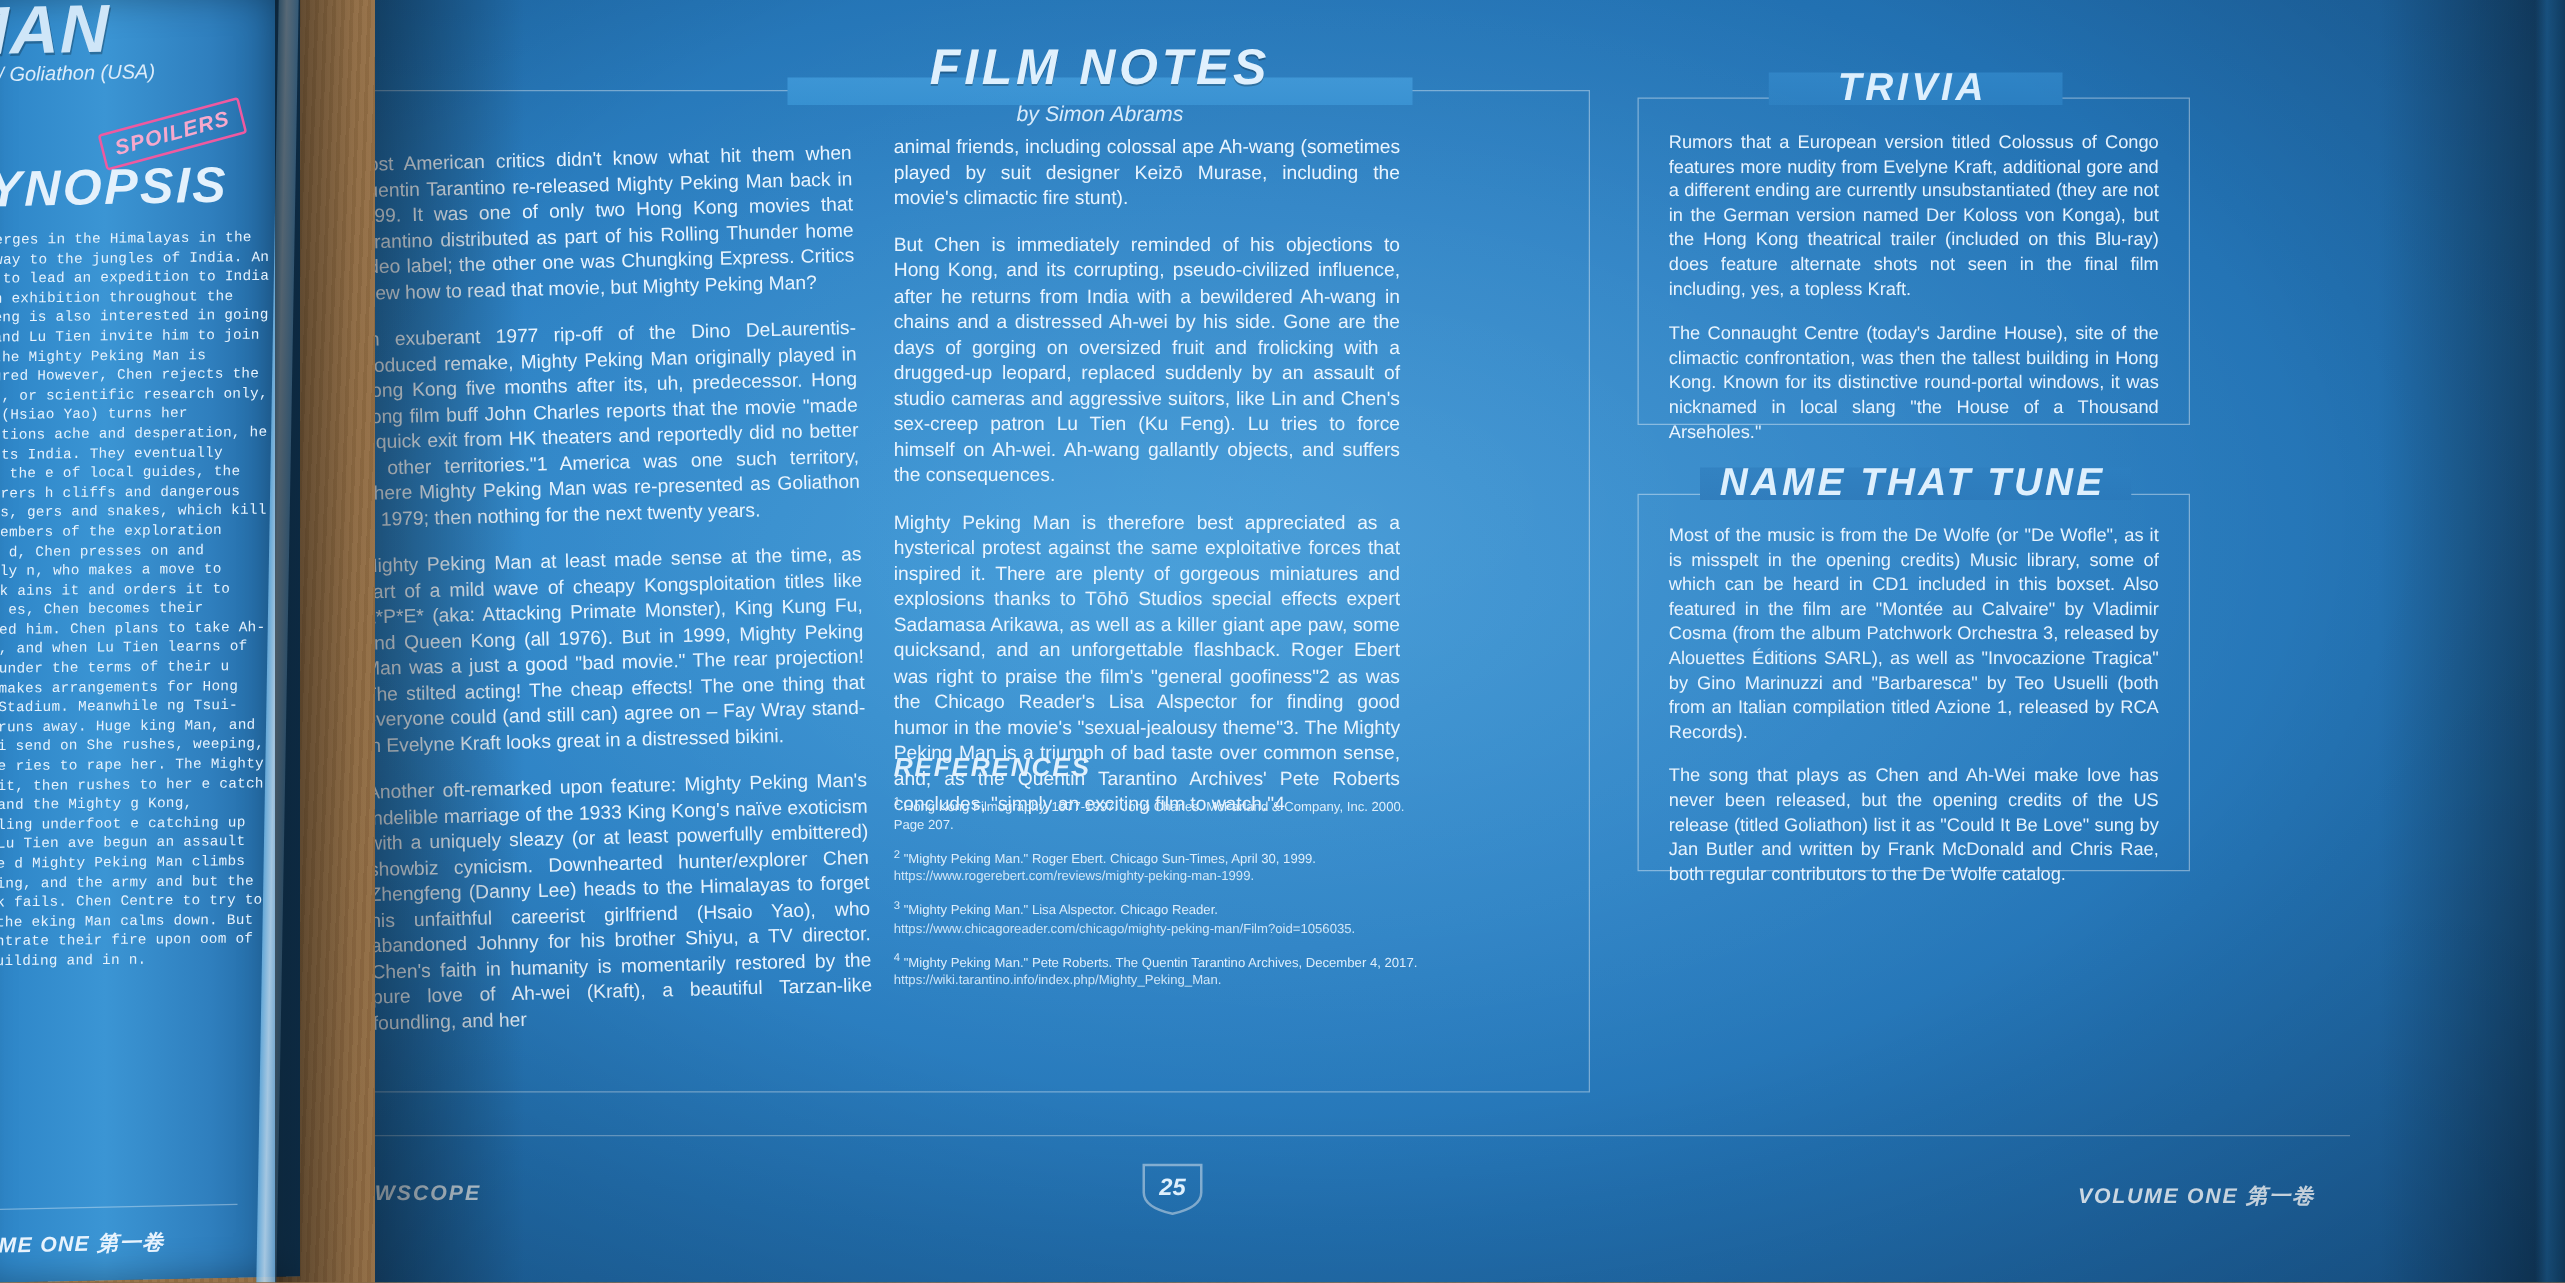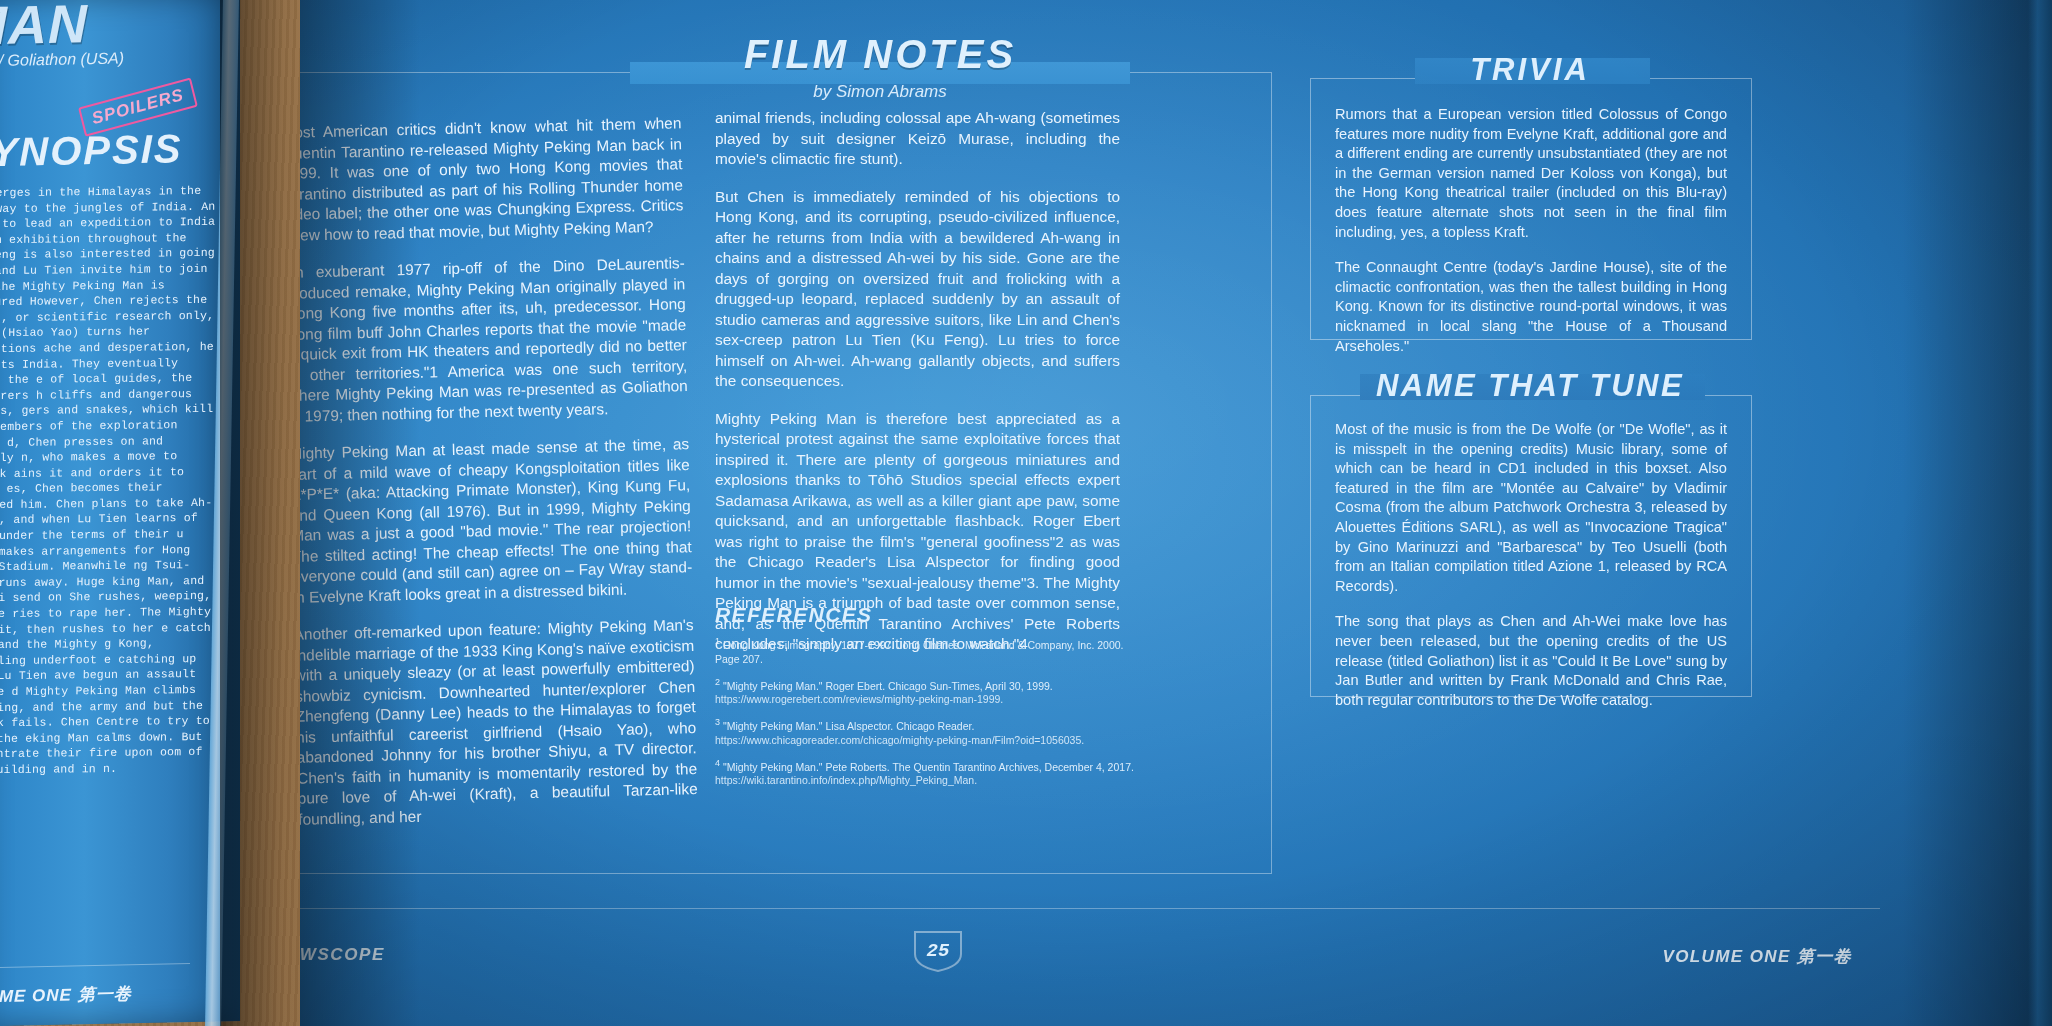--- a/index.html
+++ b/index.html
@@ -182,21 +182,21 @@
   .foot-right{
     position:absolute;right:200px;top:945px;font-size:17px;font-weight:bold;font-style:italic;
     letter-spacing:1.4px;color:#e3f1fd;
   }
   .pagenum{
     position:absolute;left:610px;top:928px;width:56px;height:46px;
     display:flex;align-items:center;justify-content:center;
     font-size:19px;font-weight:bold;font-style:italic;color:#dff0fd;
   }
   .pagenum svg{position:absolute;left:0;top:0;}
-  .pagenum span{position:relative;z-index:2;font-family:Liberation Mono, monospace;}
+  .pagenum span{position:relative;z-index:2;}
 
   
   .vignette{
     position:absolute;inset:0;pointer-events:none;
     background:radial-gradient(ellipse at 45% 40%, rgba(255,255,255,.07) 0%, rgba(0,0,0,0) 55%, rgba(0,0,0,.22) 100%);
   }
   sup{font-size:9px;vertical-align:super;}
 </style>
 </head>
 <body>

